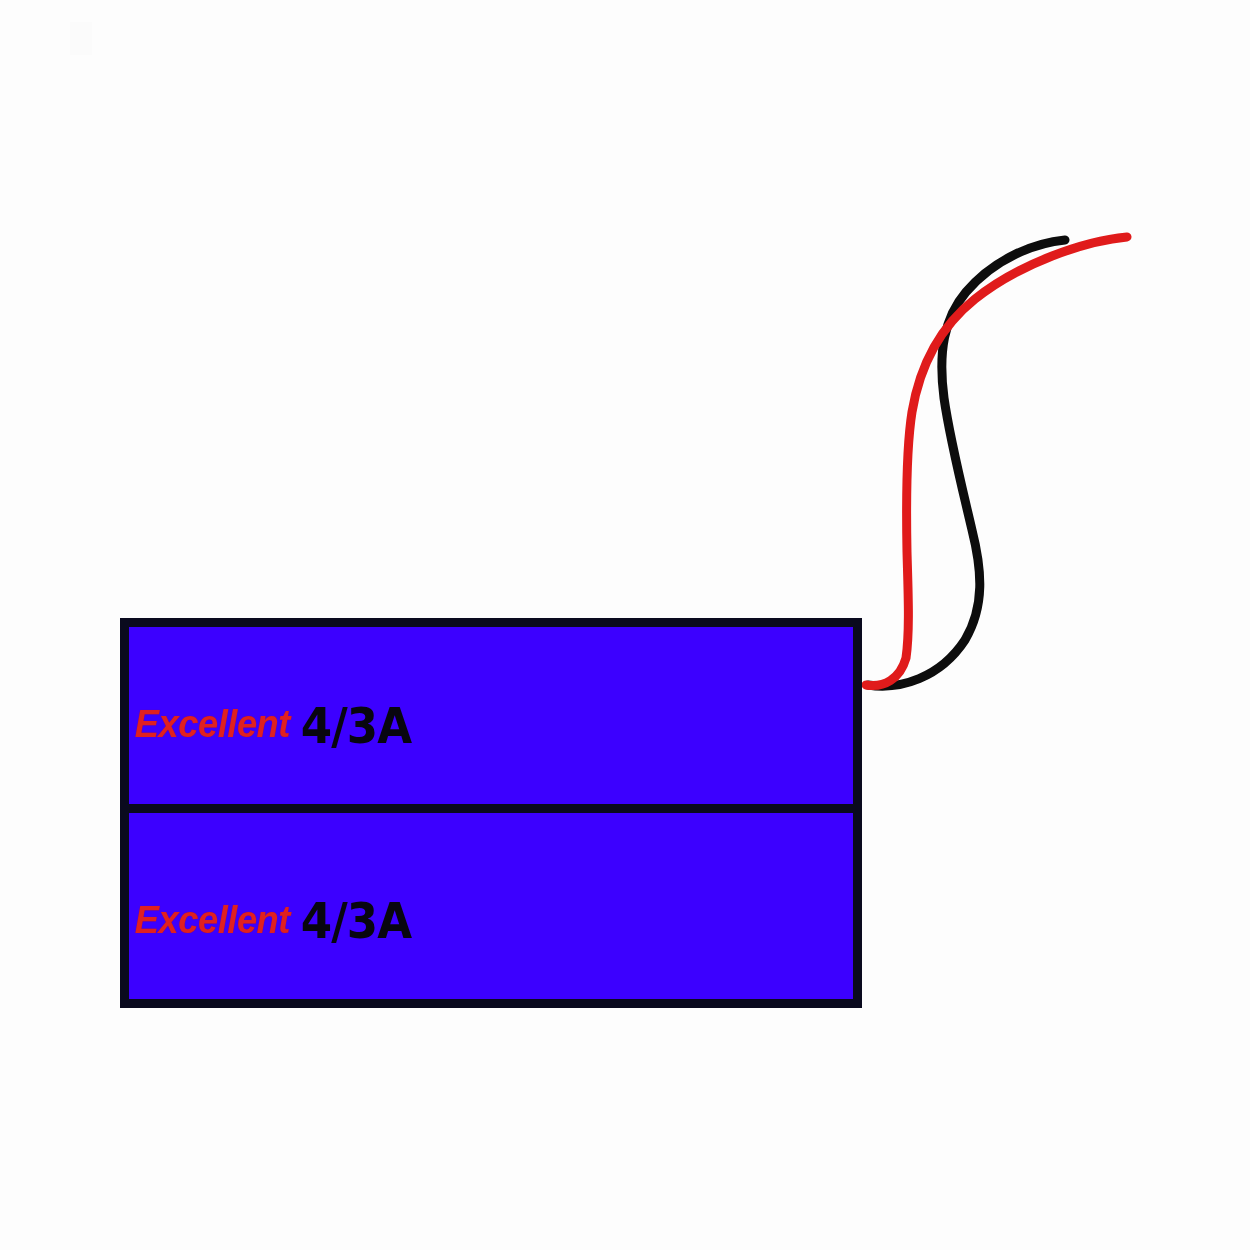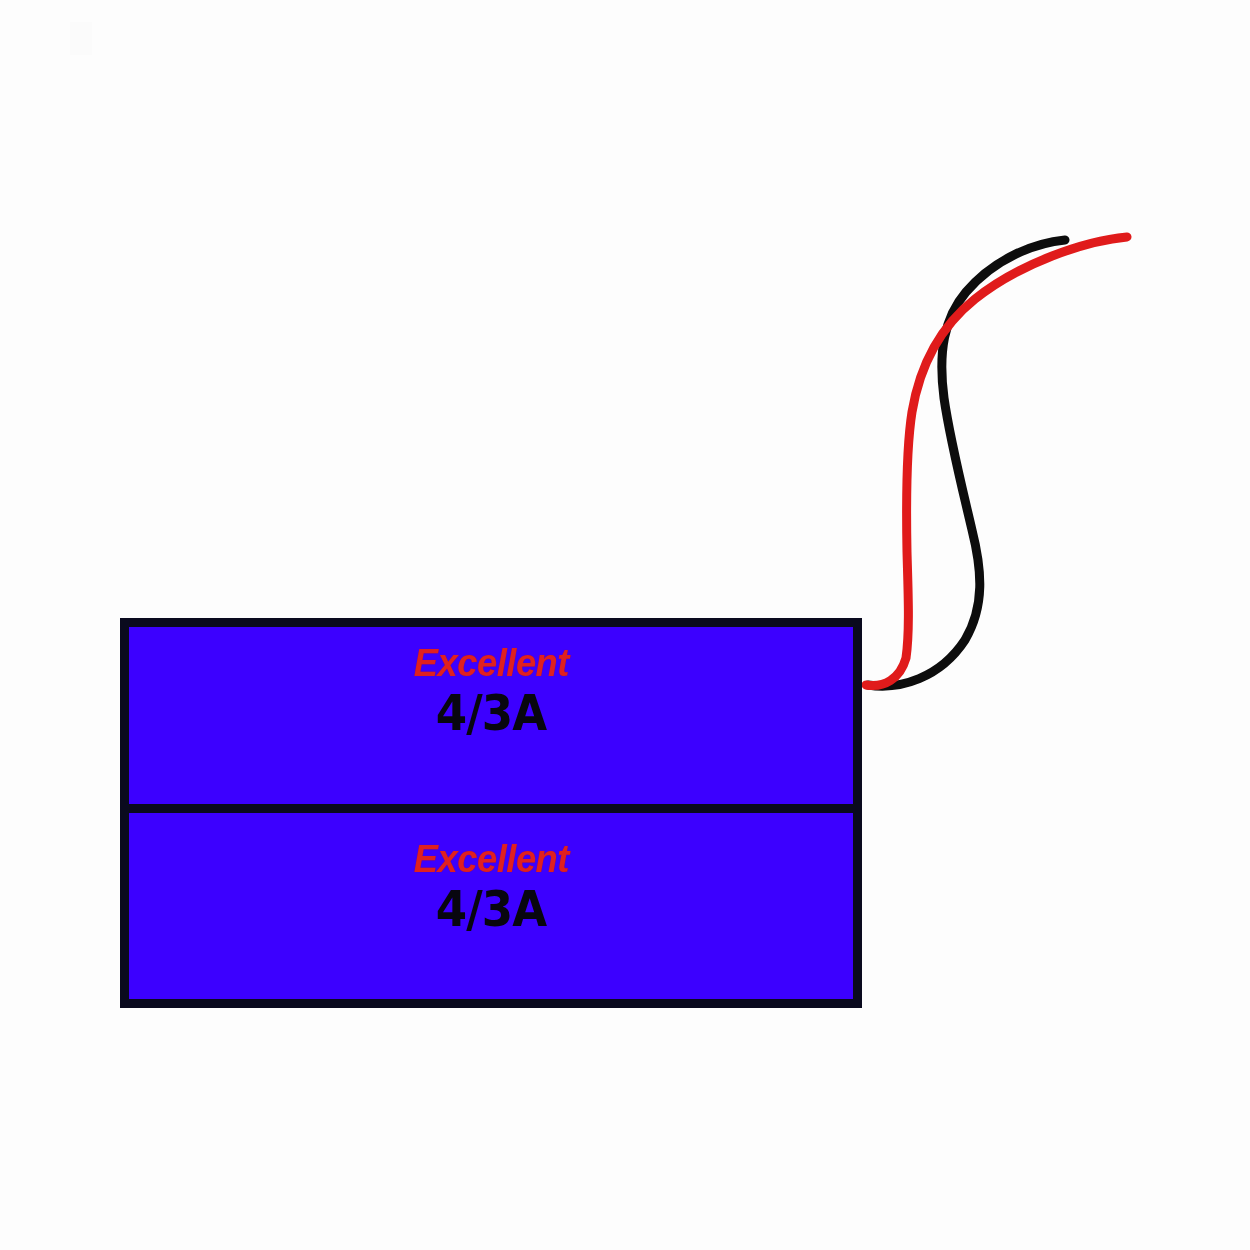--- a/index.html
+++ b/index.html
@@ -29,21 +29,21 @@
     background: #3c00ff;
     border: 9px solid #0a0a1e;
     box-sizing: border-box;
     display: flex;
     flex-direction: column;
   }
   .label-cell {
     flex: 1 1 50%;
     position: relative;
     display: flex;
-    flex-direction: column;
+    flex-direction: row;
     align-items: center;
     justify-content: flex-start;
     padding-top: 18px;
     box-sizing: border-box;
   }
   .label-cell.first {
     border-bottom: 9px solid #0a0a1e;
     padding-top: 16px;
   }
   .label-cell.second {

